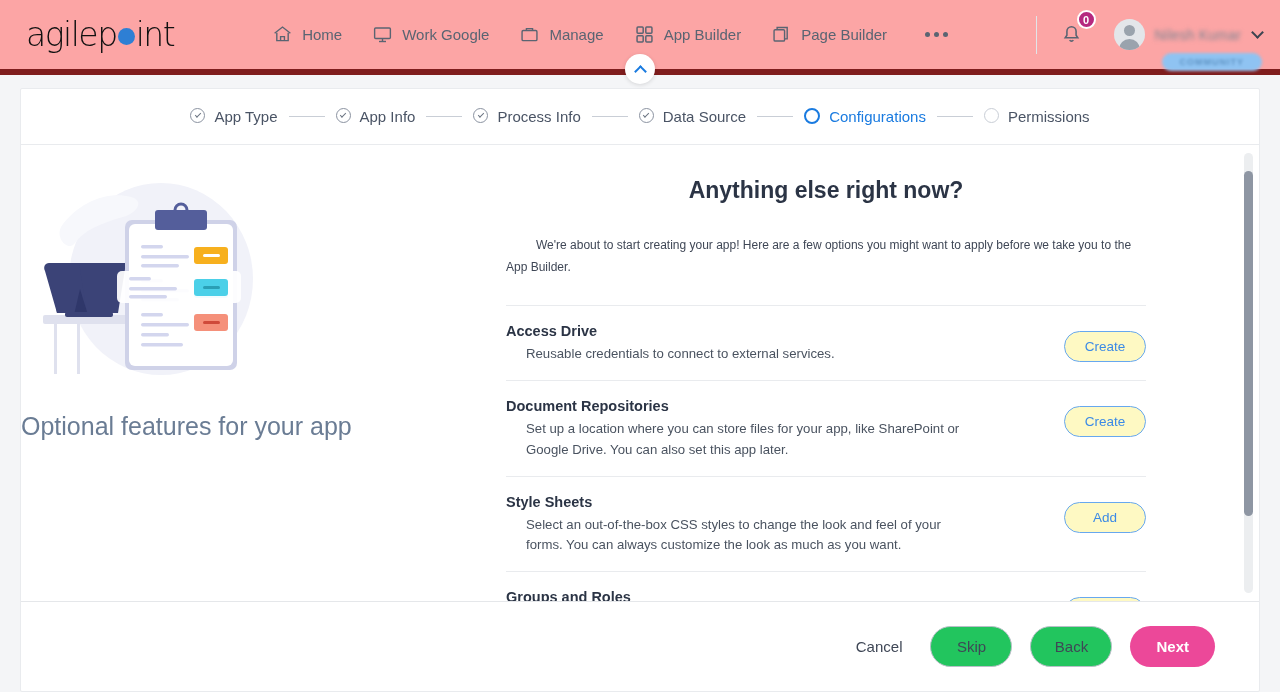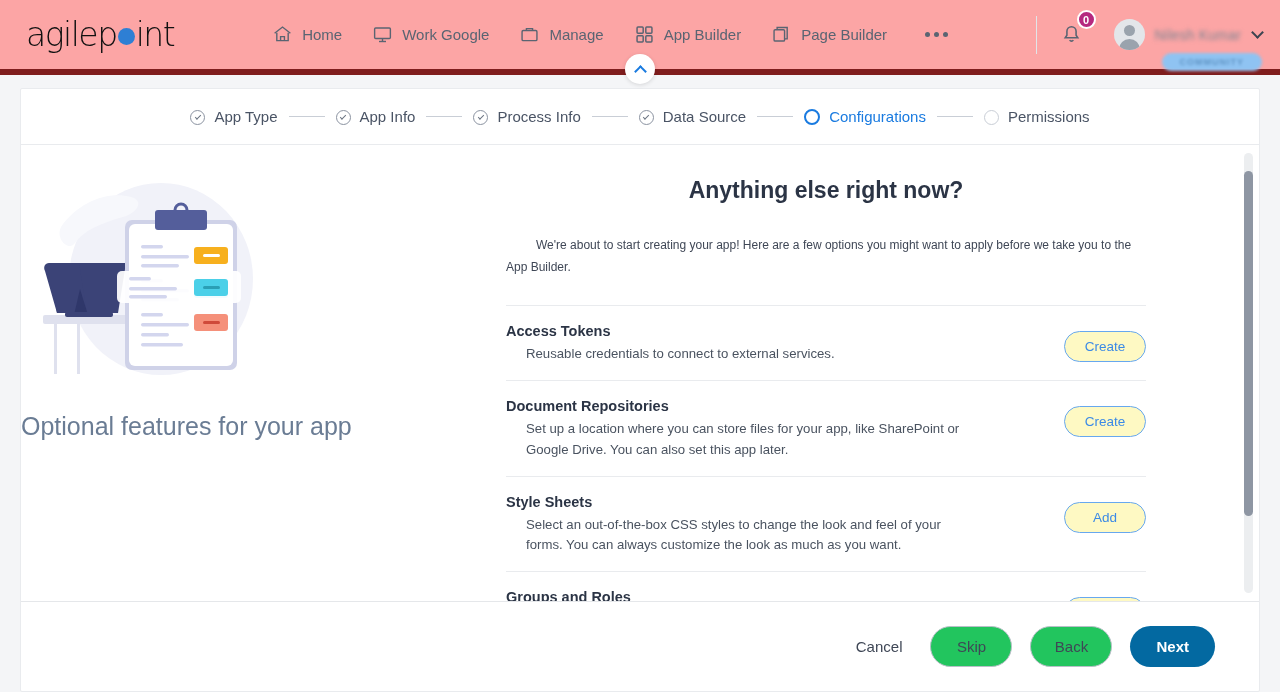--- a/index.html
+++ b/index.html
@@ -168,21 +168,21 @@
 
   
   .steps {
     display: flex;
     align-items: center;
     justify-content: center;
     height: 56px;
     border-bottom: 1px solid #e9ebee;
     flex: 0 0 auto;
   }
-  .step { display: flex; align-items: flex-end; gap: 9px; cursor: pointer; }
+  .step { display: flex; align-items: flex-start; gap: 9px; cursor: pointer; }
   .step-label { font-size: 15px; color: #4a5465; white-space: nowrap; }
   .step.active .step-label { color: #1a7be0; }
   .step-circle {
     width: 15px; height: 15px;
     border-radius: 50%;
     border: 1.4px solid #8b93a1;
     display: flex; align-items: center; justify-content: center;
     flex: 0 0 auto;
   }
   .step-circle .tick {
@@ -324,21 +324,21 @@
     color: #3f4756;
     font-size: 15px;
     cursor: pointer;
     font-family: "Liberation Sans", sans-serif;
   }
   .btn-primary {
     min-width: 82px;
     padding: 12px 26px;
     border-radius: 22px;
     border: none;
-    background: #0369a1;
+    background: #ec4899;
     color: #fff;
     font-size: 15px;
     font-weight: 700;
     cursor: pointer;
     font-family: "Liberation Sans", sans-serif;
   }
 </style>
 </head>
 <body>
 
@@ -539,21 +539,21 @@
         <div class="illus-caption">Optional features for your app</div>
       </div>
 
       <div class="content-col">
         <div class="content-inner">
           <div class="content-title">Anything else right now?</div>
           <div class="content-intro">We're about to start creating your app! Here are a few options you might want to apply before we take you to the App Builder.</div>
 
           <div class="opt-row">
             <div class="opt-text">
-              <div class="opt-title">Access Tokens</div>
+              <div class="opt-title">Access Drive</div>
               <div class="opt-desc">Reusable credentials to connect to external services.</div>
             </div>
             <div class="opt-action">
               <button class="btn-pill-blue">Create</button>
             </div>
           </div>
 
           <div class="opt-row">
             <div class="opt-text">
               <div class="opt-title">Document Repositories</div>

